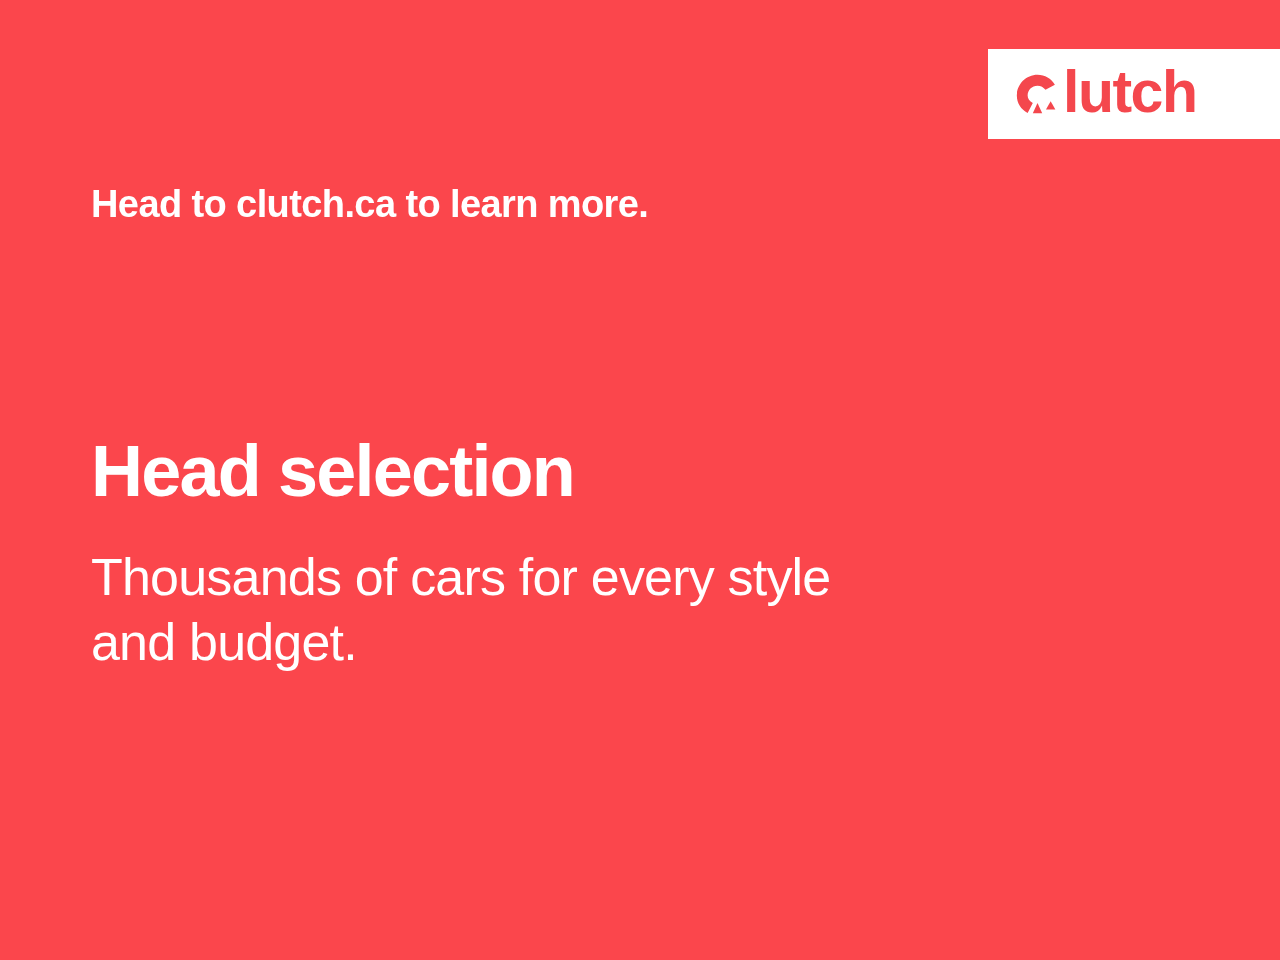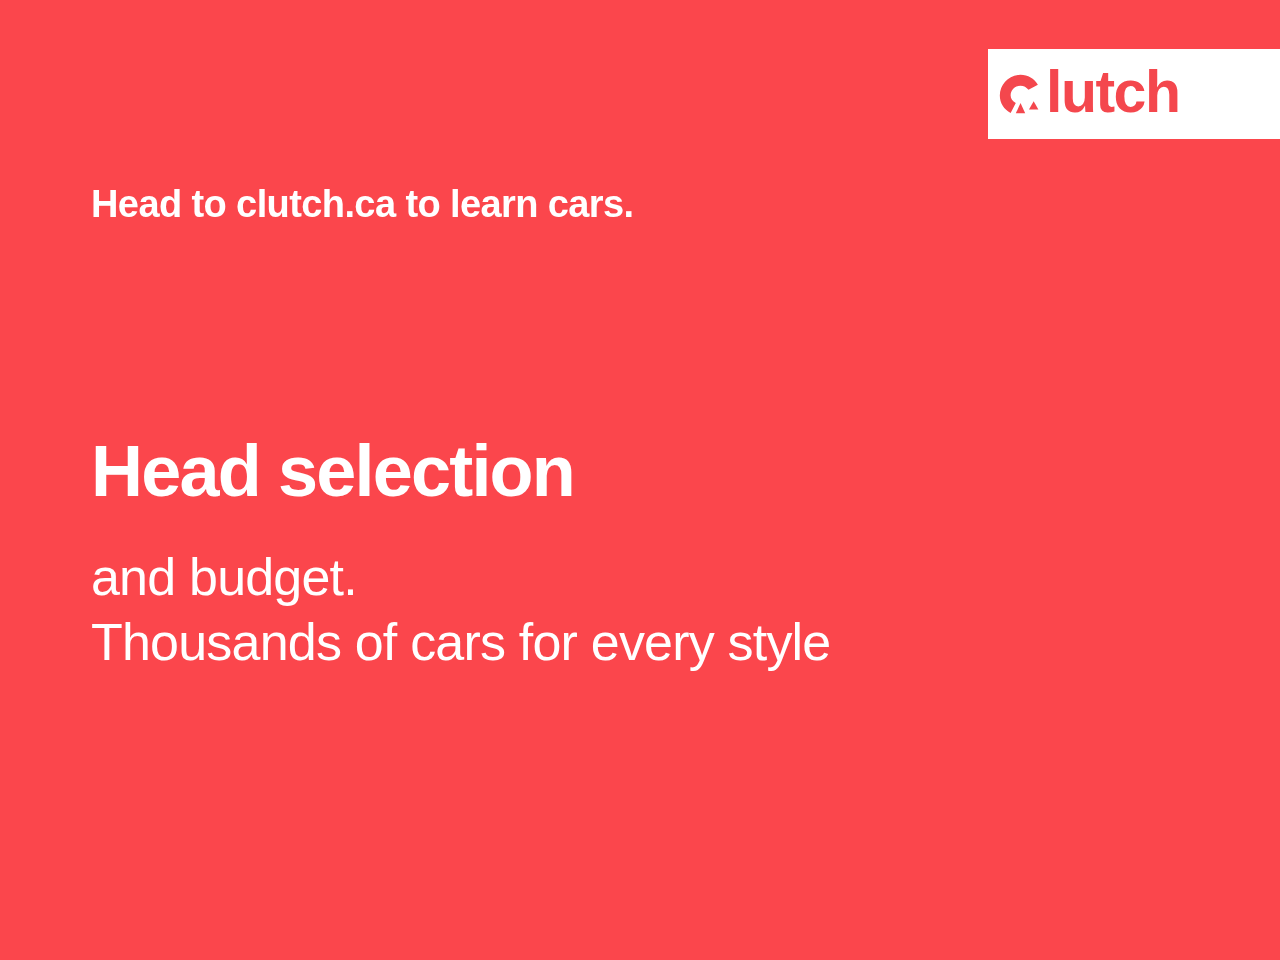--- a/index.html
+++ b/index.html
@@ -26,21 +26,21 @@
   .logo-panel {
     position: absolute;
     left: 988px;
     top: 49px;
     width: 292px;
     height: 90px;
     background: #ffffff;
     display: flex;
     align-items: center;
     justify-content: flex-start;
-    padding-left: 9px;
+    padding-left: 26px;
     box-sizing: border-box;
   }
   .logo-mark {
     width: 47px;
     height: 47px;
     flex: 0 0 auto;
     display: block;
     margin-right: 2px;
     margin-top: 3px;
   }
@@ -103,22 +103,22 @@
 
   <div class="logo-panel">
     <svg class="logo-mark" viewBox="0 0 100 100" aria-hidden="true">
       <path d="M50 6 C26 6 6 26 6 50 C6 66 15 80 29 87 L40 66 C33 62 29 57 29 50 C29 38 38 29 50 29 C57 29 63 32 67 38 L87 27 C79 14 66 6 50 6 Z" fill="#f4474d"></path>
       <path d="M50 66 L60 88 L40 88 Z" fill="#f4474d"></path>
       <path d="M78 62 L88 80 L68 80 Z" fill="#f4474d"></path>
     </svg>
     <span class="logo-word">lutch</span>
   </div>
 
-  <div class="kicker">Head to clutch.ca to learn cars.</div>
+  <div class="kicker">Head to clutch.ca to learn more.</div>
 
   <div class="headline">Head selection</div>
 
   <div class="subhead">
+    <span class="line">Thousands of cars for every style</span>
     <span class="line">and budget.</span>
-    <span class="line">Thousands of cars for every style</span>
   </div>
 
 </div>
 
 </body></html>

